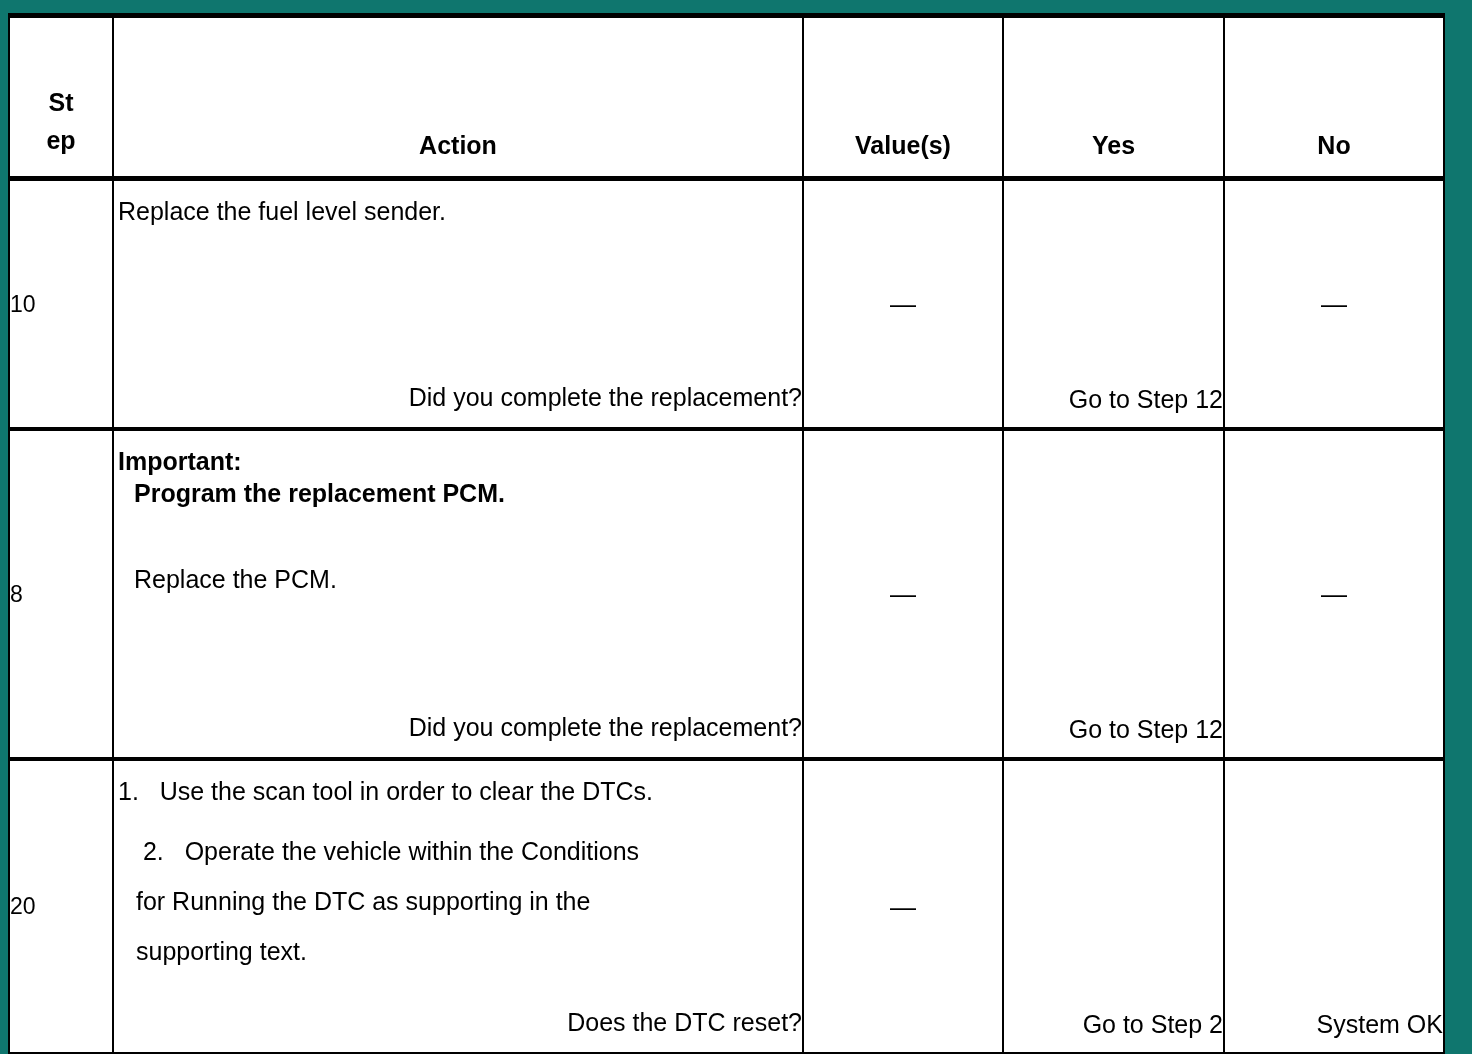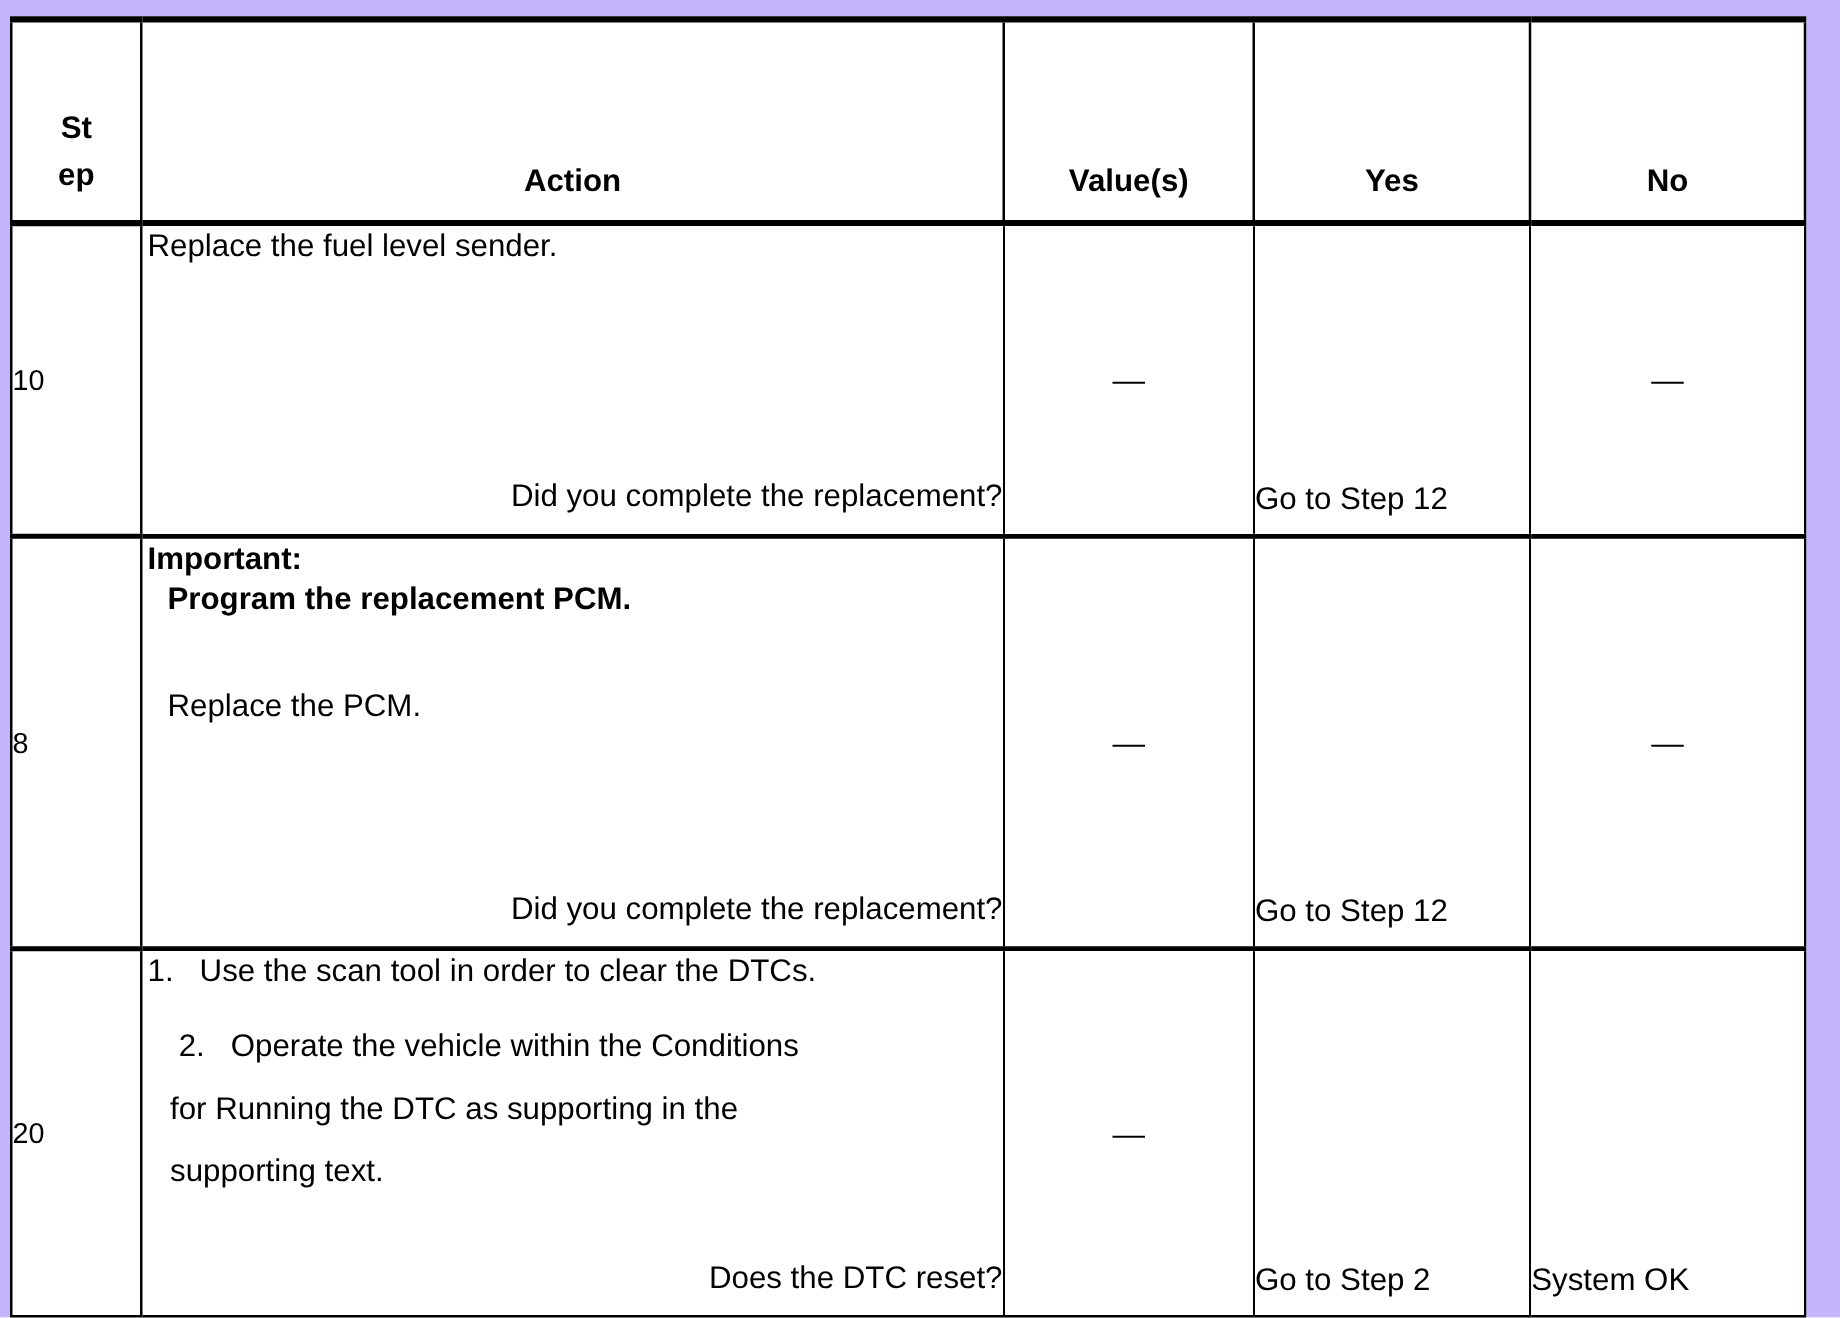--- a/index.html
+++ b/index.html
@@ -12,21 +12,21 @@
     height: 1054px;
     font-family: "Liberation Sans", sans-serif;
     color: #000000;
     overflow: hidden;
   }
 
   #page {
     position: relative;
     width: 1472px;
     height: 1054px;
-    background: #c4b5fd;
+    background: #0f766e;
   }
 
   
   .diag-table {
     position: absolute;
     left: 8px;
     top: 13px;
     width: 1435px;
     border-collapse: collapse;
     table-layout: fixed;
@@ -85,21 +85,21 @@
     padding: 0;
     position: relative;
   }
   .action-inner {
     position: relative;
     height: 100%;
     display: flex;
     flex-direction: column;
     justify-content: space-between;
   }
-  .action-top { }
+  .action-top { padding-top: 14px; }
   .action-bottom { padding-bottom: 14px; text-align: right; }
 
   .aline {
     display: block;
     white-space: pre;
     padding-left: 4px;
     margin: 0 0 0 0;
     line-height: 1.28;
   }
   .aline.indent   { padding-left: 20px; }
@@ -118,21 +118,21 @@
     top: 50%;
     transform: translateY(-50%);
     text-align: center;
     font-size: 26px;
     line-height: 1;
   }
   .bottom-mark {
     position: absolute;
     left: 0; right: 0;
     bottom: 14px;
-    text-align: left;
+    text-align: right;
     font-size: 25px;
     line-height: 1.1;
   }
 
   
   tr.row-10 > td { height: 246px; }
   tr.row-11 > td { height: 326px; }
   tr.row-12 > td { height: 291px; }
 </style>
 </head>

